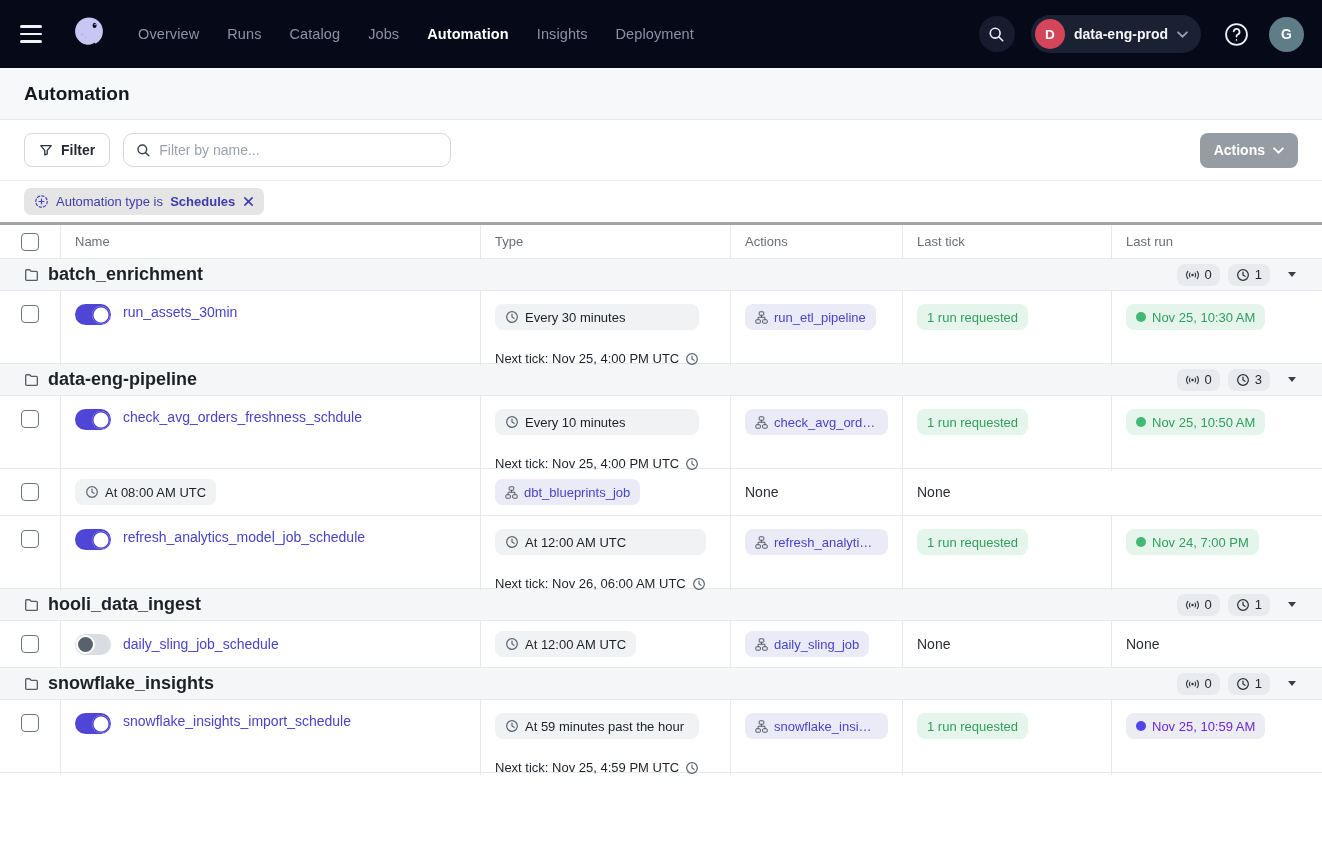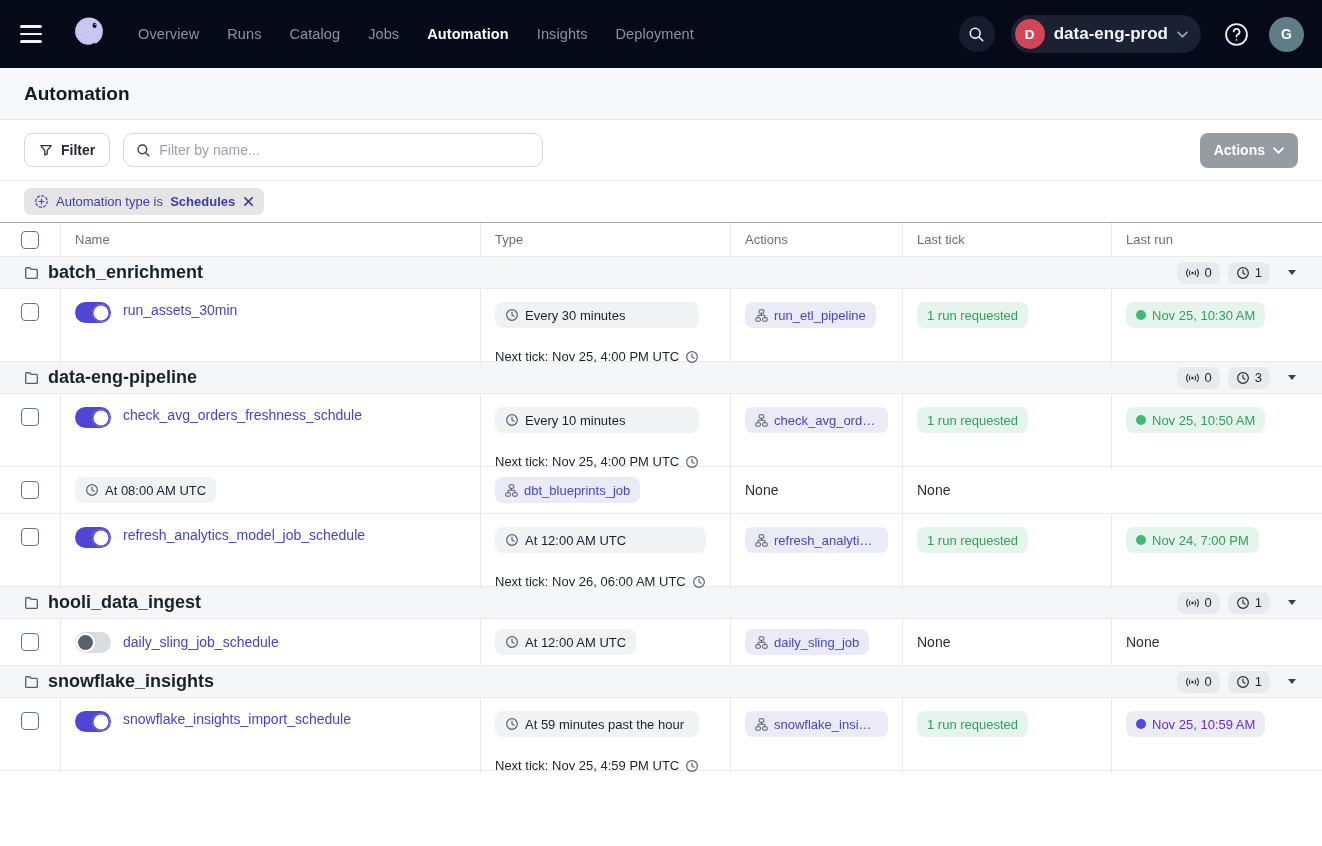--- a/index.html
+++ b/index.html
@@ -17,41 +17,41 @@
   .hamburger { width:28px; height:28px; display:flex; flex-direction:column; justify-content:center; gap:5px; cursor:pointer; margin-right:14px;}
   .hamburger span { display:block; width:22px; height:2.5px; background:#f2f3f7; border-radius:2px;}
   .logo { width:42px; height:42px; margin-right:22px; display:flex; align-items:center; justify-content:center;}
   .nav-links { display:flex; align-items:center; gap:28px; }
   .nav-link { font-size:14.5px; color:#8a93a6; font-weight:500; text-decoration:none; cursor:pointer; letter-spacing:.1px;}
   .nav-link.active { color:#ffffff; font-weight:700; }
   .topnav .spacer { flex:1; }
   .circle-btn { width:36px; height:36px; border-radius:50%; background:#161c2e; display:flex; align-items:center; justify-content:center; cursor:pointer; }
   .ws-pill { height:38px; border-radius:19px; background:#1a2133; display:flex; align-items:center; gap:9px; padding:0 13px 0 4px; margin:0 10px; cursor:pointer;}
   .ws-avatar { width:30px; height:30px; border-radius:50%; background:#d5455a; color:#fff; font-size:13.5px; font-weight:700; display:flex; align-items:center; justify-content:center;}
-  .ws-name { color:#f4f5f9; font-size:17px; font-weight:600; }
+  .ws-name { color:#f4f5f9; font-size:14px; font-weight:600; }
   .ws-chevron { color:#97a0b2; display:flex; }
   .help-btn { width:38px; height:38px; border-radius:50%; display:flex; align-items:center; justify-content:center; cursor:pointer; margin-right:8px;}
   .user-avatar { width:35px; height:35px; border-radius:50%; background:#5e7d87; color:#fff; font-size:14px; font-weight:700; display:flex; align-items:center; justify-content:center; cursor:pointer;}
   
   .title-bar { height:52px; background:#f7f8fa; border-bottom:1px solid #e9ebee; display:flex; align-items:center; padding:0 24px; }
   .page-title { font-size:19px; font-weight:700; color:#14181f; }
   
   .toolbar { height:61px; background:#fff; border-bottom:1px solid #eef0f2; display:flex; align-items:center; padding:0 24px; gap:13px; }
   .filter-btn { height:34px; display:flex; align-items:center; gap:8px; padding:0 14px; background:#fff; border:1px solid #d4d8dd; border-radius:8px; font-size:14px; font-weight:600; color:#232930; cursor:pointer;}
-  .name-filter { height:34px; width:420px; border:1px solid #d4d8dd; border-radius:10px; display:flex; align-items:center; gap:8px; padding:0 12px; background:#fff;}
+  .name-filter { height:34px; width:328px; border:1px solid #d4d8dd; border-radius:10px; display:flex; align-items:center; gap:8px; padding:0 12px; background:#fff;}
   .name-filter input { border:none; outline:none; flex:1; font-size:14px; font-family:inherit; color:#232930; background:transparent;}
   .name-filter input::placeholder { color:#9aa1ab; }
   .actions-btn { margin-left:auto; height:35px; background:#959ca4; border:none; border-radius:8px; color:#fff; font-size:14px; font-weight:600; display:flex; align-items:center; gap:8px; padding:0 14px; cursor:default; font-family:inherit;}
   
   .tag-row { height:41px; display:flex; align-items:center; padding:0 24px; background:#fff; }
   .filter-tag { height:27px; background:#e5e5e5; border-radius:7px; display:flex; align-items:center; gap:7px; padding:0 10px; font-size:13px; color:#3f3ca8; cursor:pointer;}
   .filter-tag b { font-weight:700; }
   .filter-tag .x { display:flex; cursor:pointer; margin-left:1px;}
   
-  .table { border-top:1px solid #a3a3a3; }
+  .table { border-top:3px solid #a3a3a3; }
   .grid-row { display:grid; grid-template-columns:61px 420px 250px 172px 209px 210px; border-bottom:1px solid #e7e9ec; background:#fff;}
   .grid-row .cell { border-right:1px solid #e7e9ec; display:flex; align-items:center; padding:0 14px; min-width:0;}
   .grid-row .cell:last-child { border-right:none; }
   .header-row { height:34px; }
   .header-row .cell { font-size:13px; color:#696f78; }
   .header-row .cell.cb { justify-content:center; padding:0;}
   .checkbox { width:18px; height:18px; border:1.5px solid #6a7480; border-radius:4px; background:#fff; cursor:pointer; flex:none;}
   
   .group-row { height:32px; background:#f5f6f8; border-bottom:1px solid #e7e9ec; display:flex; align-items:center; padding:0 26px 0 24px; gap:9px;}
   .group-name { font-size:18px; font-weight:700; color:#1c2127; }

